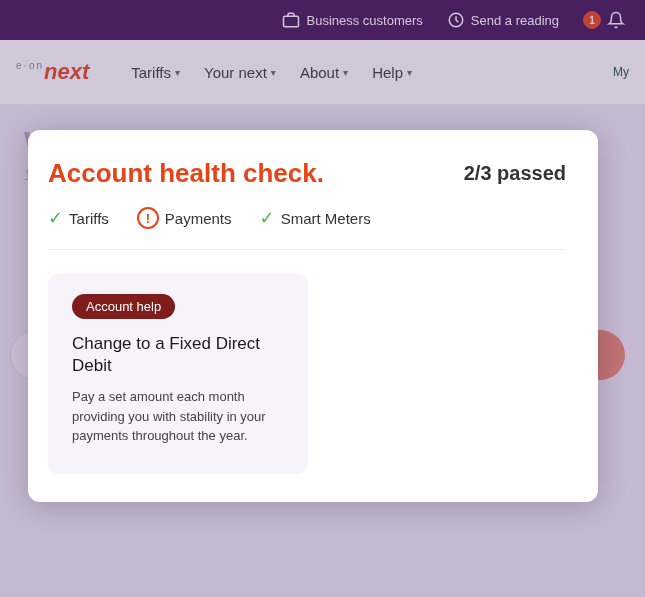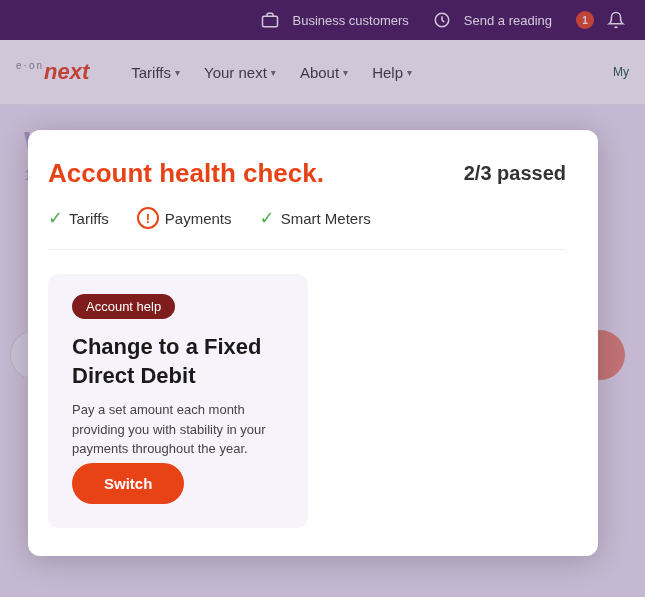--- a/index.html
+++ b/index.html
@@ -19,21 +19,21 @@
       display: flex;
       justify-content: flex-end;
       align-items: center;
       padding: 0 20px;
       height: 40px;
       gap: 24px;
     }
     .top-bar-item {
       display: flex;
       align-items: center;
-      gap: 13px;
+      gap: 6px;
       font-size: 13px;
       color: white;
       cursor: pointer;
       text-decoration: none;
     }
     .top-bar-icon {
       width: 18px;
       height: 18px;
       display: inline-block;
     }
@@ -206,22 +206,22 @@
       background: #7f1d1d;
       color: white;
       border-radius: 20px;
       padding: 5px 14px;
       font-size: 13px;
       font-weight: 500;
       display: inline-block;
       margin-bottom: 14px;
     }
     .card-title {
-      font-size: 22px;
-      font-weight: bold;
+      font-size: 17px;
+      font-weight: normal;
       color: #1a1a1a;
       margin-bottom: 10px;
       line-height: 1.3;
     }
     .card-desc {
       font-size: 13px;
       color: #444;
       line-height: 1.5;
       margin-bottom: 4px;
     }
@@ -372,15 +372,14 @@
     <div class="check-item">
       <span class="check-ok">✓</span>
       <span>Smart Meters</span>
     </div>
   </div>
 
   <div class="modal-card">
     <div class="card-badge">Account help</div>
     <div class="card-title">Change to a Fixed Direct Debit</div>
     <div class="card-desc">Pay a set amount each month providing you with stability in your payments throughout the year.</div>
-    <button class="switch-btn">Switch</button>
   </div>
 </div>
 
 </body></html>

